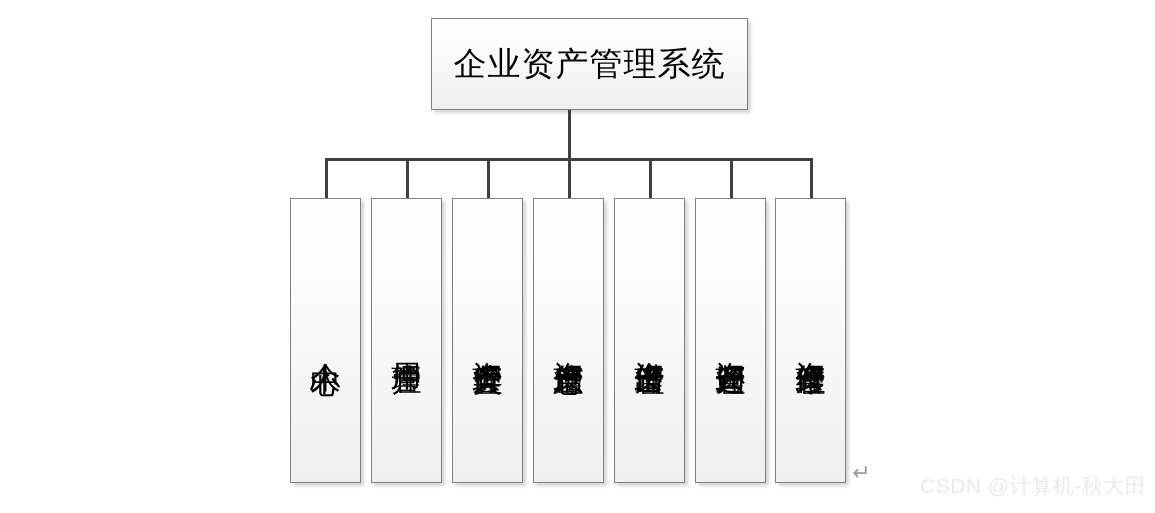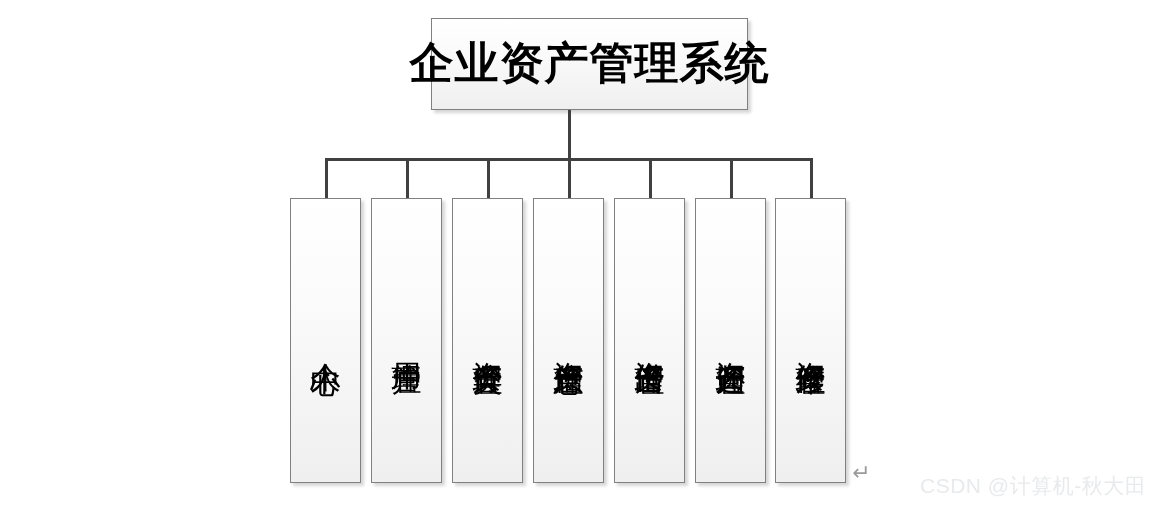--- a/index.html
+++ b/index.html
@@ -36,22 +36,22 @@
   #root-node {
     left: 431px;
     top: 18px;
     width: 317px;
     height: 92px;
     display: flex;
     align-items: center;
     justify-content: center;
   }
   #root-node .node-label {
-    font-size: 44px;
-    font-weight: bold;
+    font-size: 33px;
+    font-weight: normal;
     color: #000000;
     letter-spacing: 1px;
     line-height: 1;
     white-space: nowrap;
   }
 
   
   .child-node {
     top: 198px;
     width: 71px;

